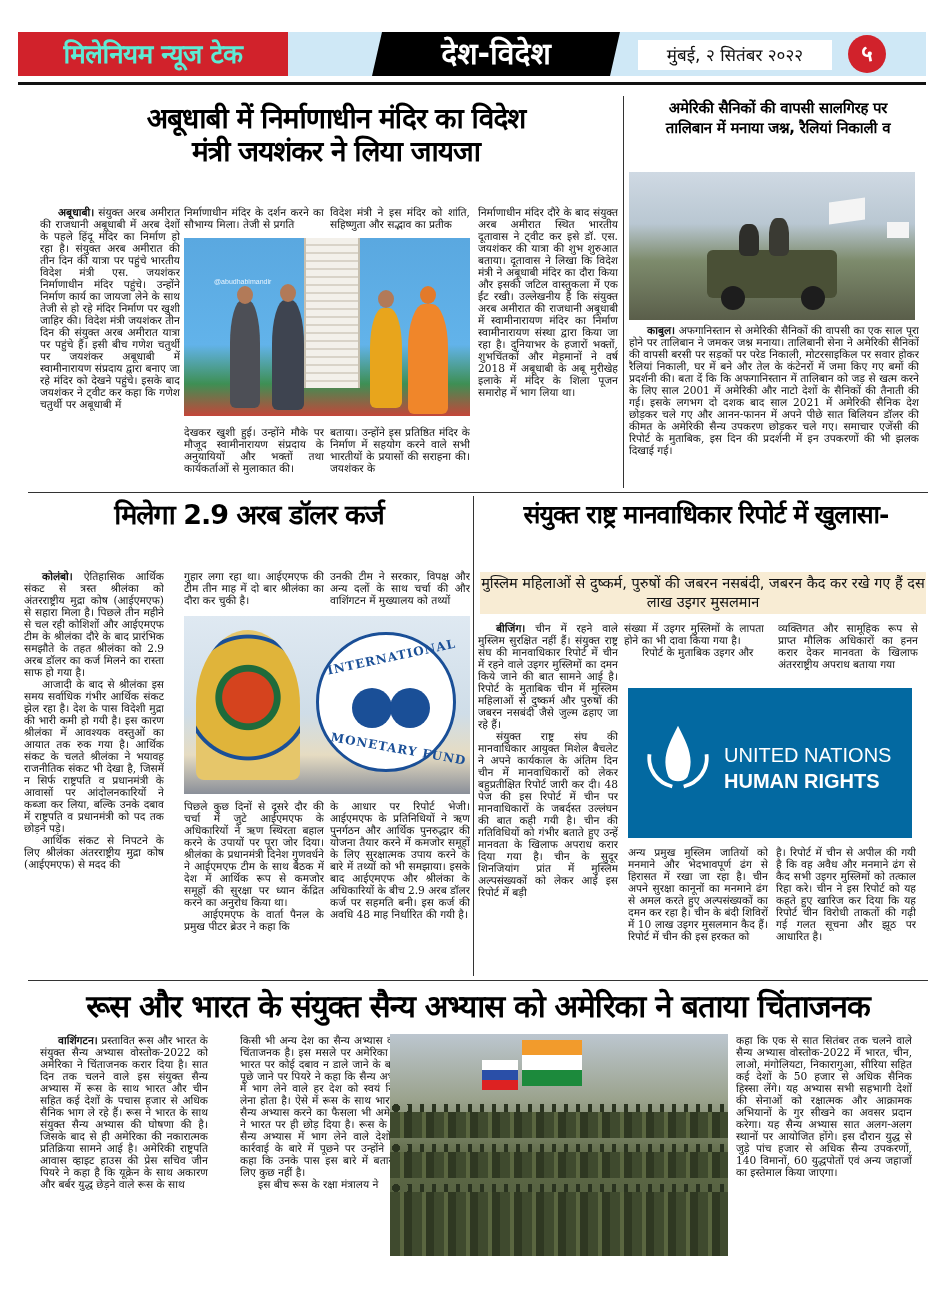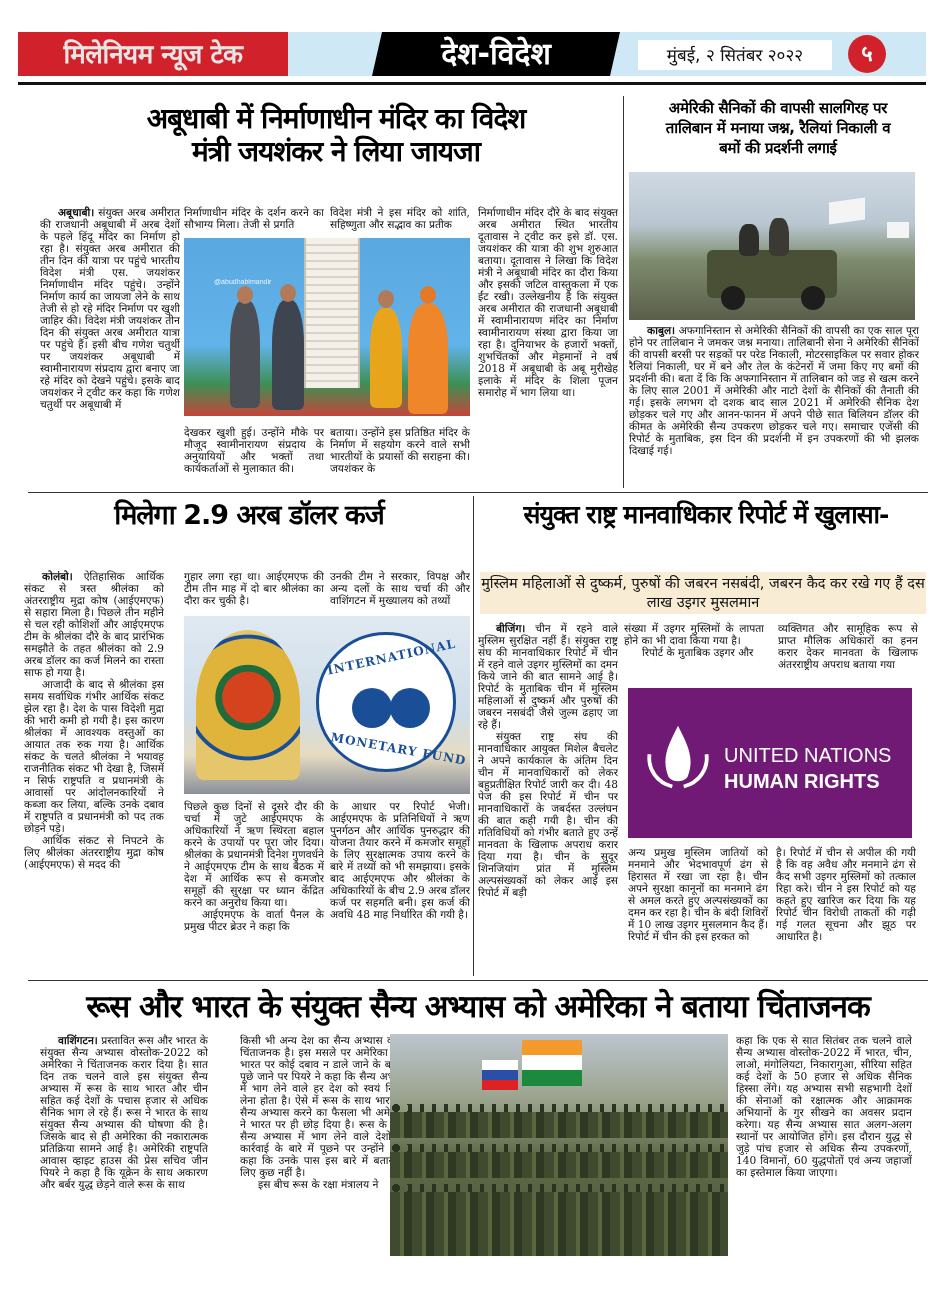--- a/index.html
+++ b/index.html
@@ -1,21 +1,21 @@
 <!DOCTYPE html>
 <html><head>
 <meta charset="utf-8">
 <style>
   * { box-sizing: border-box; margin: 0; padding: 0; }
   html, body { width: 945px; height: 1296px; background: #fff; overflow: hidden; }
   body { font-family: "DejaVu Sans", sans-serif; color: #111; position: relative; }
 
   
   .masthead { position: absolute; left: 18px; top: 32px; width: 908px; height: 44px; background: #cfe8f6; }
-  .brand { position: absolute; left: 0; top: 0; width: 270px; height: 44px; background: #d1222b; color: #e5e5e5;
+  .brand { position: absolute; left: 0; top: 0; width: 270px; height: 44px; background: #d1222b; color: #5eead4;
            font-family: "DejaVu Sans", sans-serif; font-weight: bold; font-size: 26px; line-height: 44px; text-align: center; letter-spacing: -0.5px; }
   .section { position: absolute; left: 354px; top: 0; width: 248px; height: 44px; background: #000000; color: #fff;
              font-weight: bold; font-size: 30px; line-height: 44px; text-align: center;
              clip-path: polygon(10px 0, 100% 0, calc(100% - 10px) 100%, 0 100%); }
   .dateline { position: absolute; left: 620px; top: 8px; width: 194px; height: 30px; background: #fff; color: #111;
               font-size: 17px; line-height: 30px; text-align: center; }
   .pagenum { position: absolute; left: 830px; top: 3px; width: 38px; height: 38px; border-radius: 50%; background: #d1222b; color: #fff;
              font-size: 22px; line-height: 38px; text-align: center; font-weight: bold; }
   .rule { position: absolute; left: 18px; top: 82px; width: 908px; height: 3px; background: #111; }
 
@@ -34,21 +34,21 @@
   .head { position: absolute; border-radius: 50%; background: #b27a58; }
   .photo-kabul { background: linear-gradient(180deg, #cfd9e3 0%, #b9c7d2 35%, #7d8b6c 60%, #5a5e4a 100%); }
   .truck { position: absolute; background: #4a5036; border-radius: 6px; }
   .wheel { position: absolute; background: #1d1d1d; border-radius: 50%; }
   .flag { position: absolute; background: #f4f4f4; }
   .photo-imf { background: linear-gradient(180deg, #dfe9f2 0%, #cfdde8 55%, #e6dcc2 78%, #8a8f99 100%); }
   .emblem { position: absolute; border-radius: 50% 50% 8px 8px; background: radial-gradient(circle at 50% 45%, #d5431e 0 26%, #1f6b3b 27% 33%, #e0b43a 34% 60%, #1a4f97 61% 64%, #e6c66a 65%); }
   .imf-seal { position: absolute; border-radius: 50%; border: 3px solid #1a4f97; background: #fff; }
   .imf-globe { position: absolute; border-radius: 50%; background: #1a4f97; }
   .imf-text { position: absolute; font-family: "DejaVu Serif", serif; font-weight: bold; color: #1a4f97; font-size: 12px; letter-spacing: 1px; }
-  .photo-un { background: #701a75; }
+  .photo-un { background: #0369a1; }
   .un-text { position: absolute; font-family: "Liberation Sans", sans-serif; color: #fff; }
   .un-flame { position: absolute; }
   .photo-army { background: linear-gradient(180deg, #bcc6cf 0%, #9aa28c 30%, #5f6a48 55%, #4a5638 100%); }
   .soldier-row { position: absolute; left: 0; right: 0; height: 26px; background: repeating-linear-gradient(90deg, #3f4a2e 0 10px, #5a6640 10px 14px, #2f3822 14px 22px); }
   .cap-row { position: absolute; left: 0; right: 0; height: 8px; background: repeating-radial-gradient(circle at 6px 4px, #2a3320 0 4px, transparent 4px 12px); }
 
   .subbox { position: absolute; background: #f8ecd4; text-align: center; font-size: 14.5px; line-height: 19px; color: #111; padding-top: 2px; }
 </style>
 </head>
 <body>
@@ -100,21 +100,20 @@
 
 <div class="col" style="left:478px; top:206px; width:140px; height:280px;">
   <span>निर्माणाधीन मंदिर दौरे के बाद संयुक्त अरब अमीरात स्थित भारतीय दूतावास ने ट्वीट कर इसे डॉ. एस. जयशंकर की यात्रा की शुभ शुरुआत बताया। दूतावास ने लिखा कि विदेश मंत्री ने अबूधाबी मंदिर का दौरा किया और इसकी जटिल वास्तुकला में एक ईंट रखी। उल्लेखनीय है कि संयुक्त अरब अमीरात की राजधानी अबूधाबी में स्वामीनारायण मंदिर का निर्माण स्वामीनारायण संस्था द्वारा किया जा रहा है। दुनियाभर के हजारों भक्तों, शुभचिंतकों और मेहमानों ने वर्ष 2018 में अबूधाबी के अबू मुरीखेह इलाके में मंदिर के शिला पूजन समारोह में भाग लिया था।</span>
 </div>
 
 <div class="vrule" style="left:623px; top:96px; height:392px;"></div>
 
 <div class="headline" style="left:628px; top:98px; width:300px; font-size:15px; line-height:20px; letter-spacing:-0.3px;">
   <div>अमेरिकी सैनिकों की वापसी सालगिरह पर</div>
   <div>तालिबान में मनाया जश्न, रैलियां निकाली व</div>
-  <div>बमों की प्रदर्शनी लगाई</div>
 </div>
 
 <div class="photo photo-kabul" style="left:629px; top:172px; width:286px; height:148px;">
   <div class="truck" style="left:78px; top:78px; width:130px; height:48px;"></div>
   <div class="wheel" style="left:92px; top:114px; width:24px; height:24px;"></div>
   <div class="wheel" style="left:172px; top:114px; width:24px; height:24px;"></div>
   <div class="person" style="left:110px; top:52px; width:20px; height:32px; background:#2e2e2a;"></div>
   <div class="person" style="left:140px; top:46px; width:20px; height:38px; background:#3a3a33;"></div>
   <div class="flag" style="left:200px; top:28px; width:36px; height:22px; transform:skewY(-8deg);"></div>
   <div class="flag" style="left:258px; top:50px; width:22px; height:16px;"></div>

